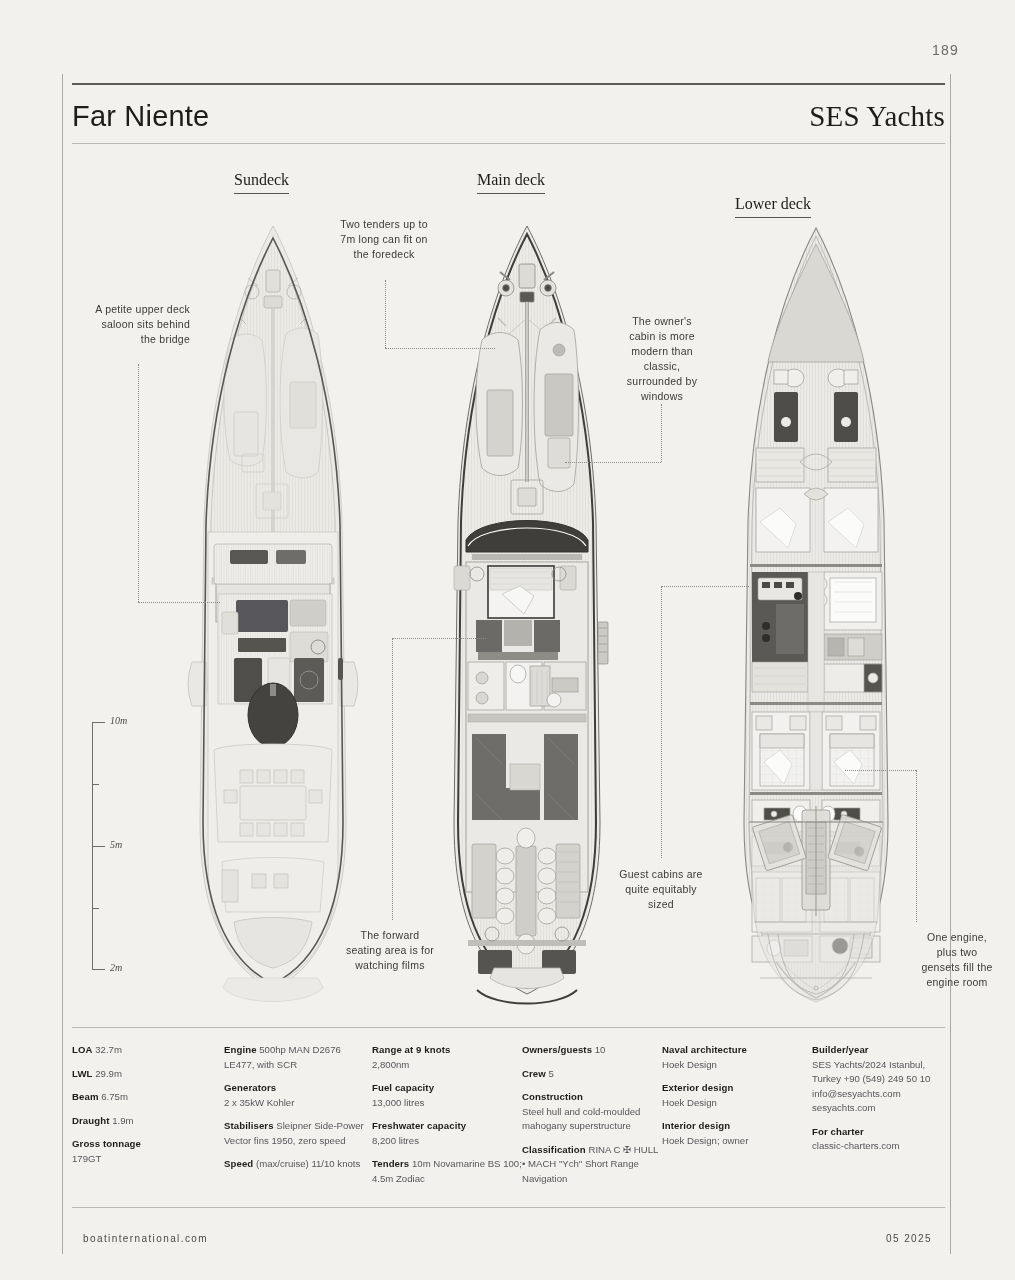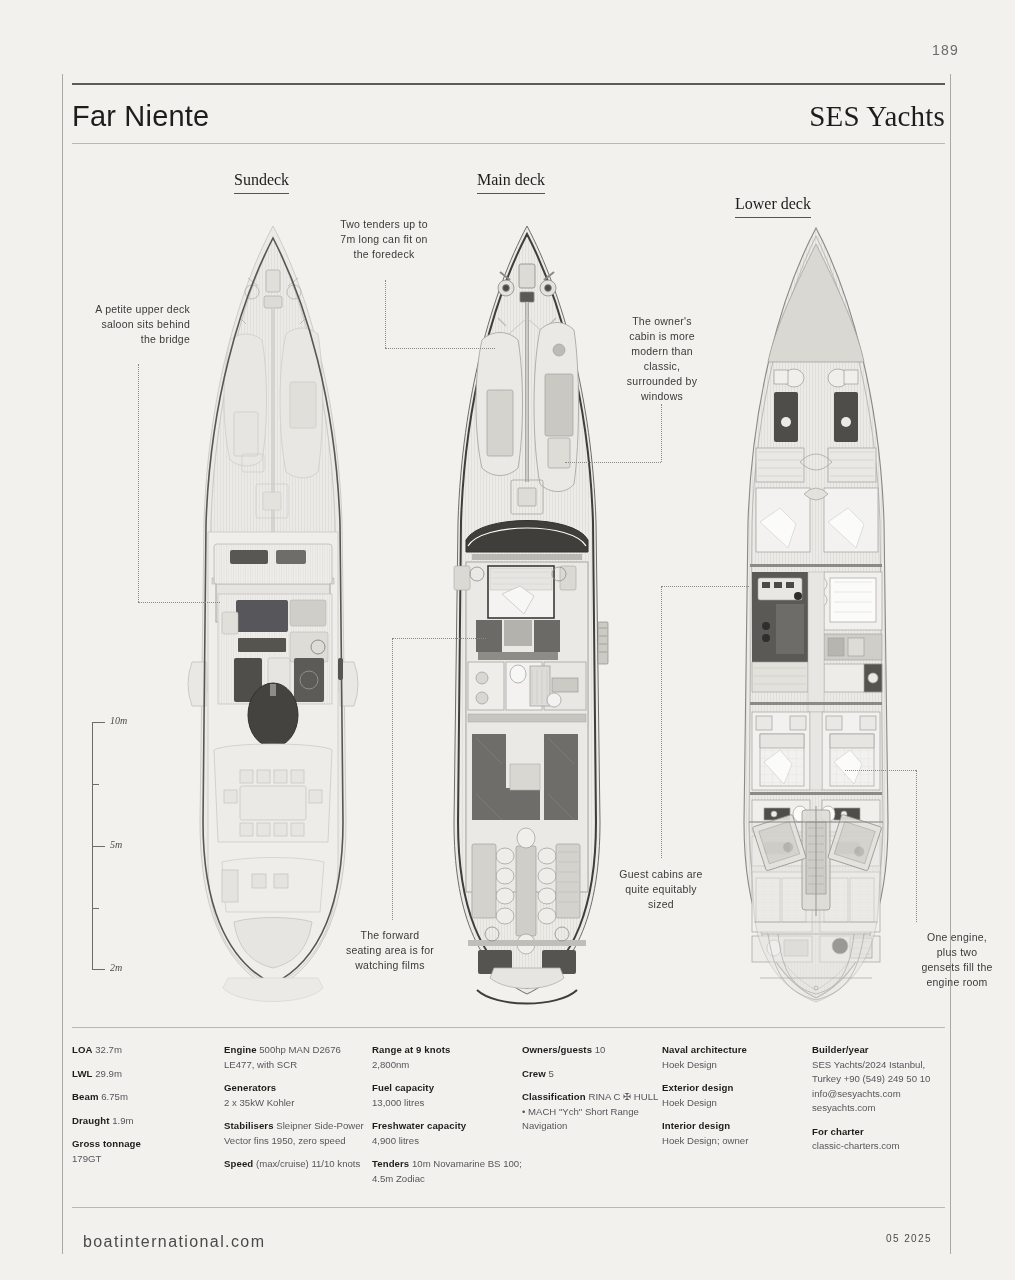--- a/index.html
+++ b/index.html
@@ -102,21 +102,21 @@
   .spec-col{font-size:9.6px;line-height:14.5px;color:#3d3d3b;}
   .spec-item{margin-bottom:9px;}
   .spec-item b{font-weight:700;color:#1d1d1b;letter-spacing:.1px;}
   .spec-item .v{color:#57565a;}
   .spec-col.contact .spec-item{margin-bottom:9px;}
 
   
   .foot-left{
     position:absolute;left:83px;top:1233px;
     font-family:"Liberation Sans", sans-serif;
-    font-size:16px;letter-spacing:1.4px;color:#4a4a48;
+    font-size:10px;letter-spacing:1.4px;color:#4a4a48;
   }
   .foot-right{
     position:absolute;right:83px;top:1233px;
     font-family:"Liberation Sans", sans-serif;
     font-size:10px;letter-spacing:1.4px;color:#4a4a48;padding-left:21px;
   }
 </style>
 </head>
 <body>
 
@@ -572,27 +572,28 @@
     <div class="spec-col">
       <div class="spec-item"><b>Engine</b> <span class="v">500hp MAN D2676 LE477, with SCR</span></div>
       <div class="spec-item"><b>Generators</b><br><span class="v">2 x 35kW Kohler</span></div>
       <div class="spec-item"><b>Stabilisers</b> <span class="v">Sleipner Side-Power Vector fins 1950, zero speed</span></div>
       <div class="spec-item"><b>Speed</b> <span class="v">(max/cruise) 11/10 knots</span></div>
     </div>
 
     <div class="spec-col">
       <div class="spec-item"><b>Range at 9 knots</b><br><span class="v">2,800nm</span></div>
       <div class="spec-item"><b>Fuel capacity</b><br><span class="v">13,000 litres</span></div>
-      <div class="spec-item"><b>Freshwater capacity</b><br><span class="v">4,900 litres</span></div>
+      <div class="spec-item"><b>Freshwater capacity</b><br><span class="v">8,200 litres</span></div>
       <div class="spec-item"><b>Tenders</b> <span class="v">10m Novamarine BS 100; 4.5m Zodiac</span></div>
     </div>
 
     <div class="spec-col">
       <div class="spec-item"><b>Owners/guests</b> <span class="v">10</span></div>
       <div class="spec-item"><b>Crew</b> <span class="v">5</span></div>
+      <div class="spec-item"><b>Construction</b><br><span class="v">Steel hull and cold-moulded mahogany superstructure</span></div>
       <div class="spec-item"><b>Classification</b> <span class="v">RINA C ✠ HULL • MACH "Ych" Short Range Navigation</span></div>
     </div>
 
     <div class="spec-col">
       <div class="spec-item"><b>Naval architecture</b><br><span class="v">Hoek Design</span></div>
       <div class="spec-item"><b>Exterior design</b><br><span class="v">Hoek Design</span></div>
       <div class="spec-item"><b>Interior design</b><br><span class="v">Hoek Design; owner</span></div>
     </div>
 
     <div class="spec-col contact">

